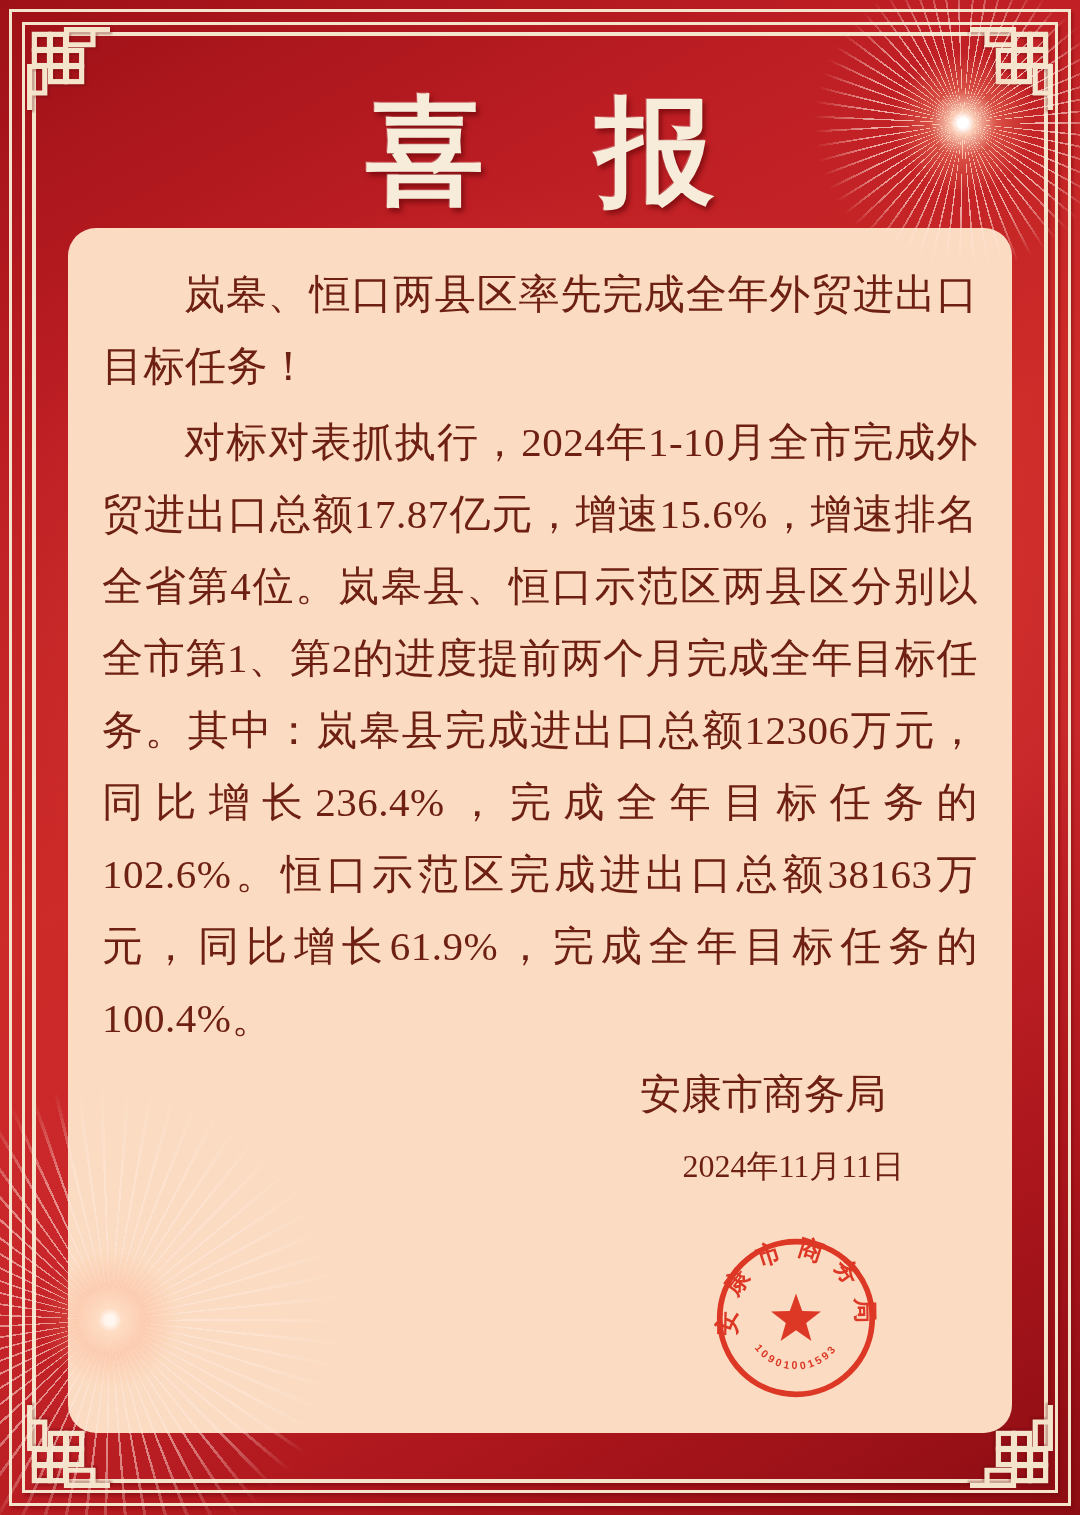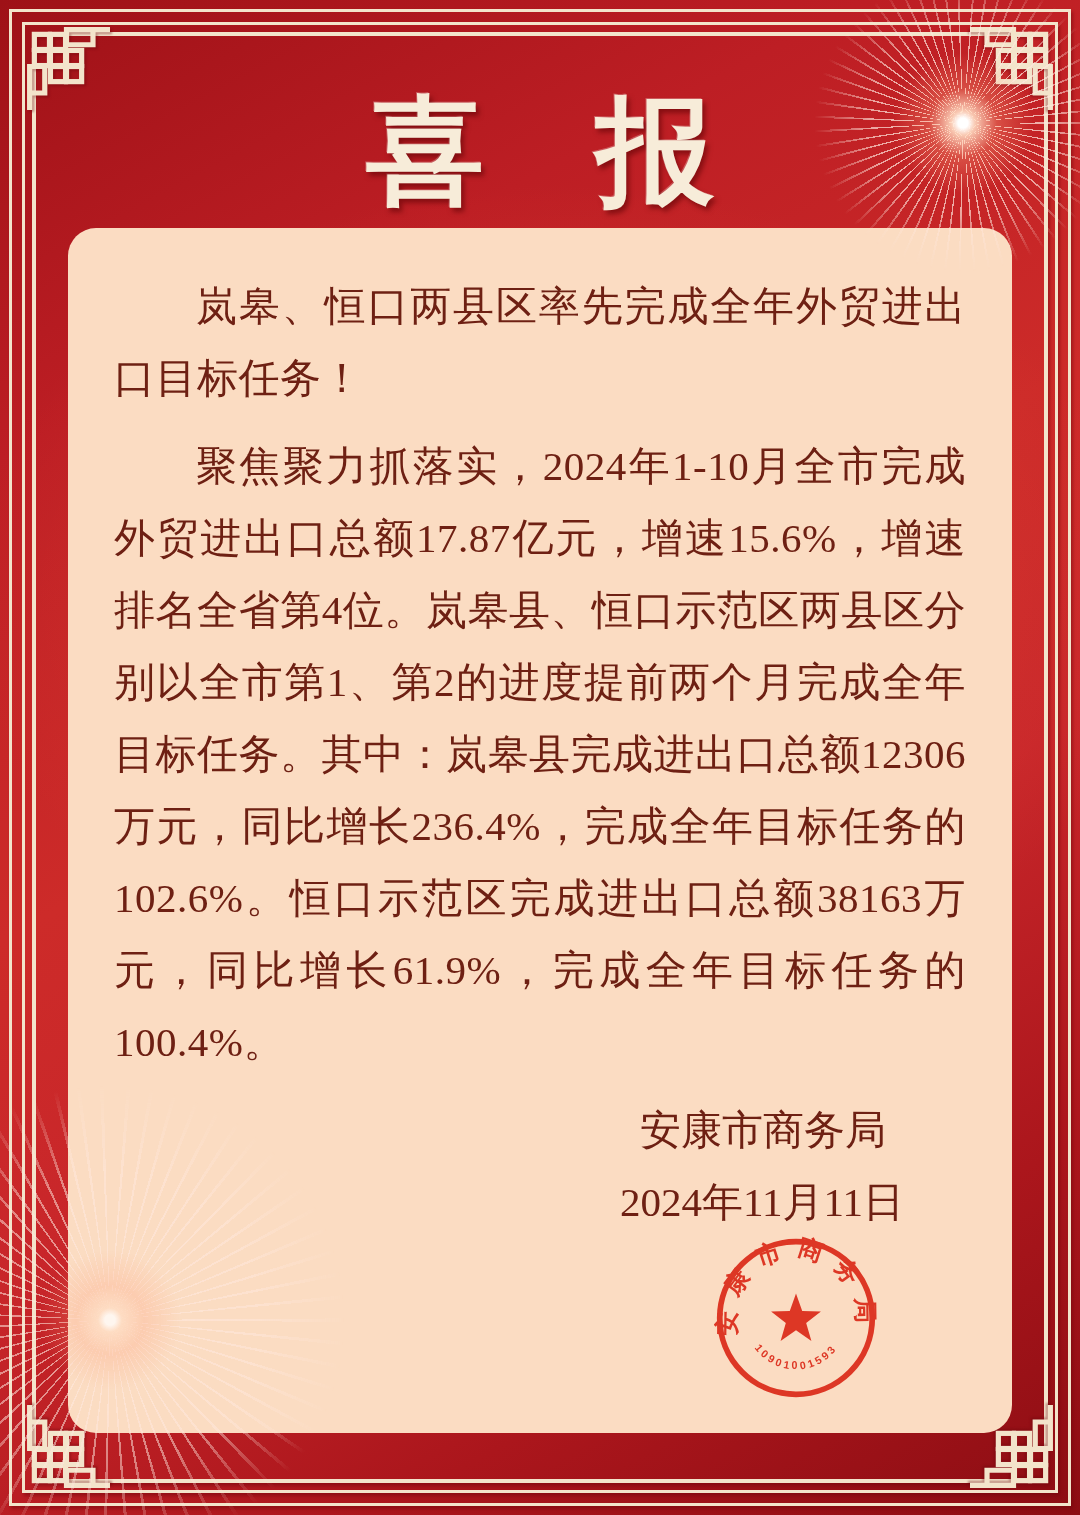--- a/index.html
+++ b/index.html
@@ -58,31 +58,31 @@
 
   
   .panel{
     position:absolute;left:68px;top:228px;width:944px;height:1205px;z-index:5;
     box-sizing:border-box;border-radius:28px;
     background:#fbdcc2;
     padding:26px 30px 0 30px;
     color:#6e2013;
   }
   .panel p{
-    margin:16px;text-indent:2em;text-align:justify;
+    margin:4px;text-indent:2em;text-align:justify;
     font-size:41px;line-height:72px;letter-spacing:.5px;
   }
   .sign{position:relative;z-index:2;margin-top:2px;}
   .sign .org{
     text-align:right;padding-right:96px;
     font-size:41px;line-height:72px;
   }
   .sign .date{
     text-align:right;padding-right:78px;
-    font-size:41px;line-height:72px;
+    font-size:32px;line-height:72px;
   }
 
   
   .stamp{
     position:absolute;left:646px;top:1008px;width:164px;height:164px;z-index:1;
     opacity:.92;mix-blend-mode:multiply;
   }
   .stamp svg{width:100%;height:100%;}
 </style>
 </head>
@@ -143,21 +143,21 @@
           <textPath href="#arcTop" startOffset="50%">安康市商务局</textPath>
         </text>
         <polygon fill="#df2f1e" points="100,70 107.6,91.5 130.4,92.1 112.4,106 118.8,127.9 100,115 81.2,127.9 87.6,106 69.6,92.1 92.4,91.5"></polygon>
         <text font-size="13" font-weight="700" fill="#df2f1e" letter-spacing="3.5" text-anchor="middle" font-family="Liberation Sans, sans-serif">
           <textPath href="#arcBottom" startOffset="50%">6109010015932</textPath>
         </text>
       </svg>
     </div>
 
     <p>岚皋、恒口两县区率先完成全年外贸进出口目标任务！</p>
-    <p>聚焦聚力抓落实，2024年1-10月全市完成外贸进出口总额17.87亿元，增速15.6%，增速排名全省第4位。岚皋县、恒口示范区两县区分别以全市第1、第2的进度提前两个月完成全年目标任务。其中：岚皋县完成进出口总额12306万元，同比增长236.4%，完成全年目标任务的102.6%。恒口示范区完成进出口总额38163万元，同比增长61.9%，完成全年目标任务的100.4%。</p>
+    <p>对标对表抓执行，2024年1-10月全市完成外贸进出口总额17.87亿元，增速15.6%，增速排名全省第4位。岚皋县、恒口示范区两县区分别以全市第1、第2的进度提前两个月完成全年目标任务。其中：岚皋县完成进出口总额12306万元，同比增长236.4%，完成全年目标任务的102.6%。恒口示范区完成进出口总额38163万元，同比增长61.9%，完成全年目标任务的100.4%。</p>
 
     <div class="sign">
       <div class="org">安康市商务局</div>
       <div class="date">2024年11月11日</div>
     </div>
   </main>
 
   <div class="firework fw-tr">
     <div class="rays"></div>
     <div class="core"></div>

